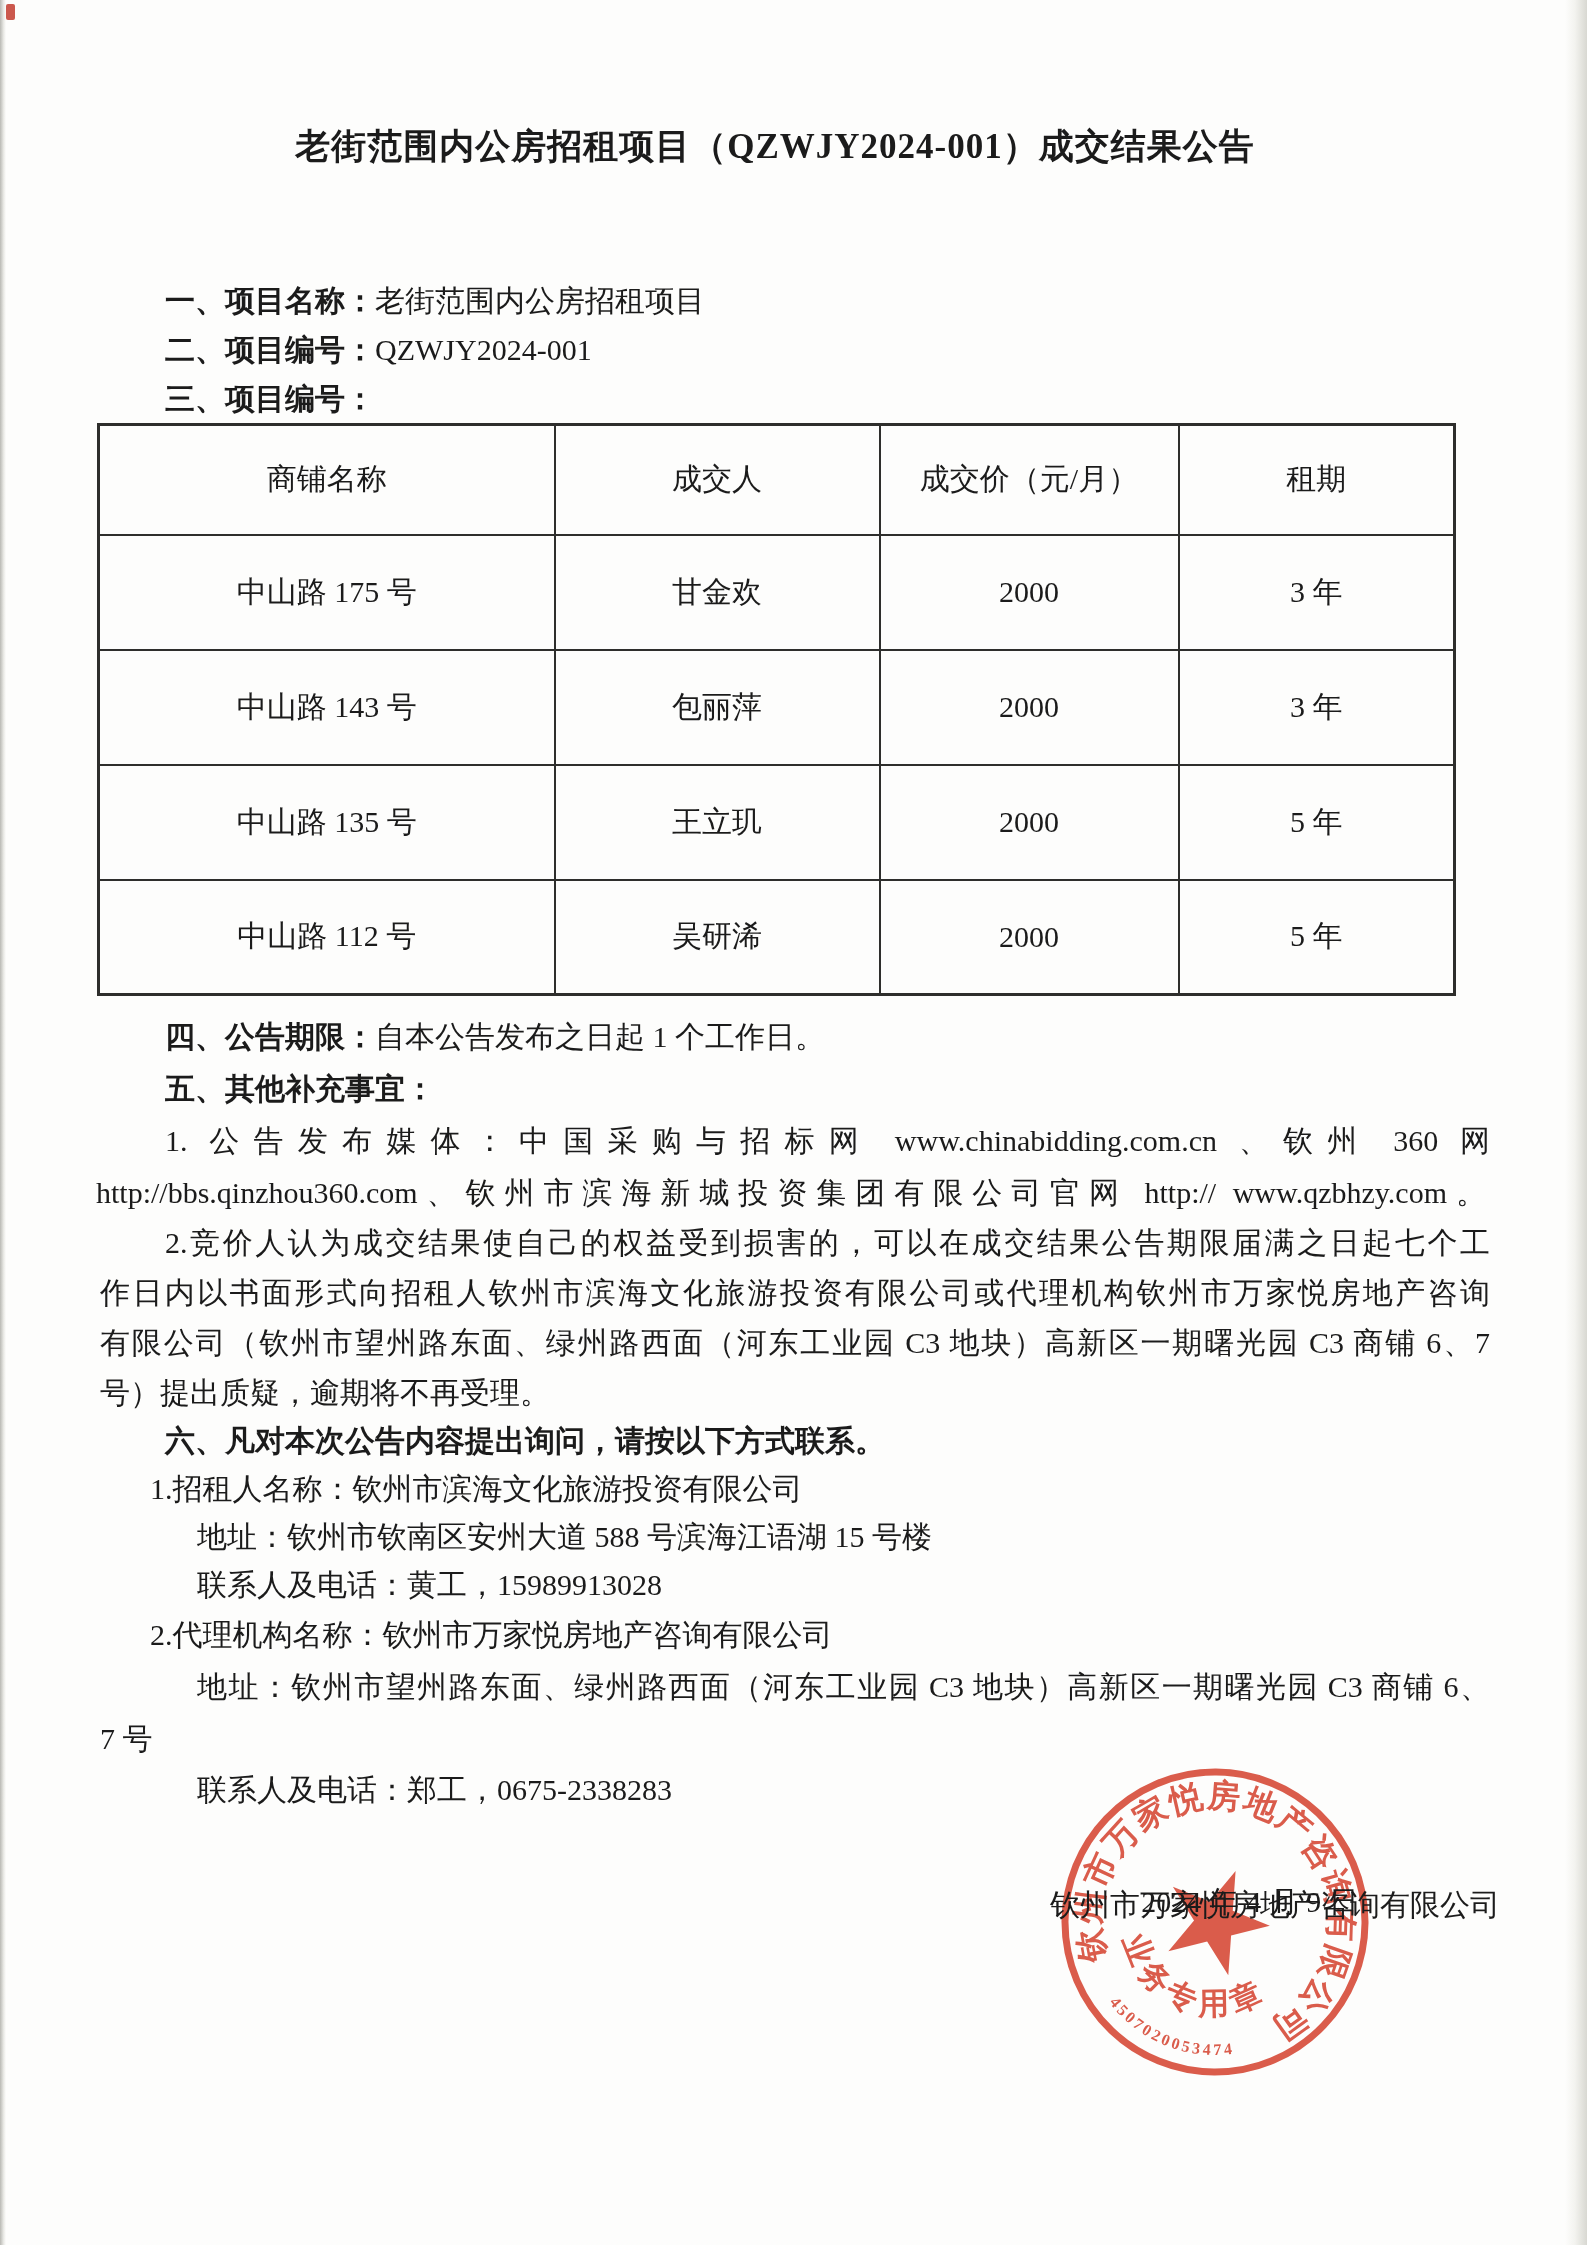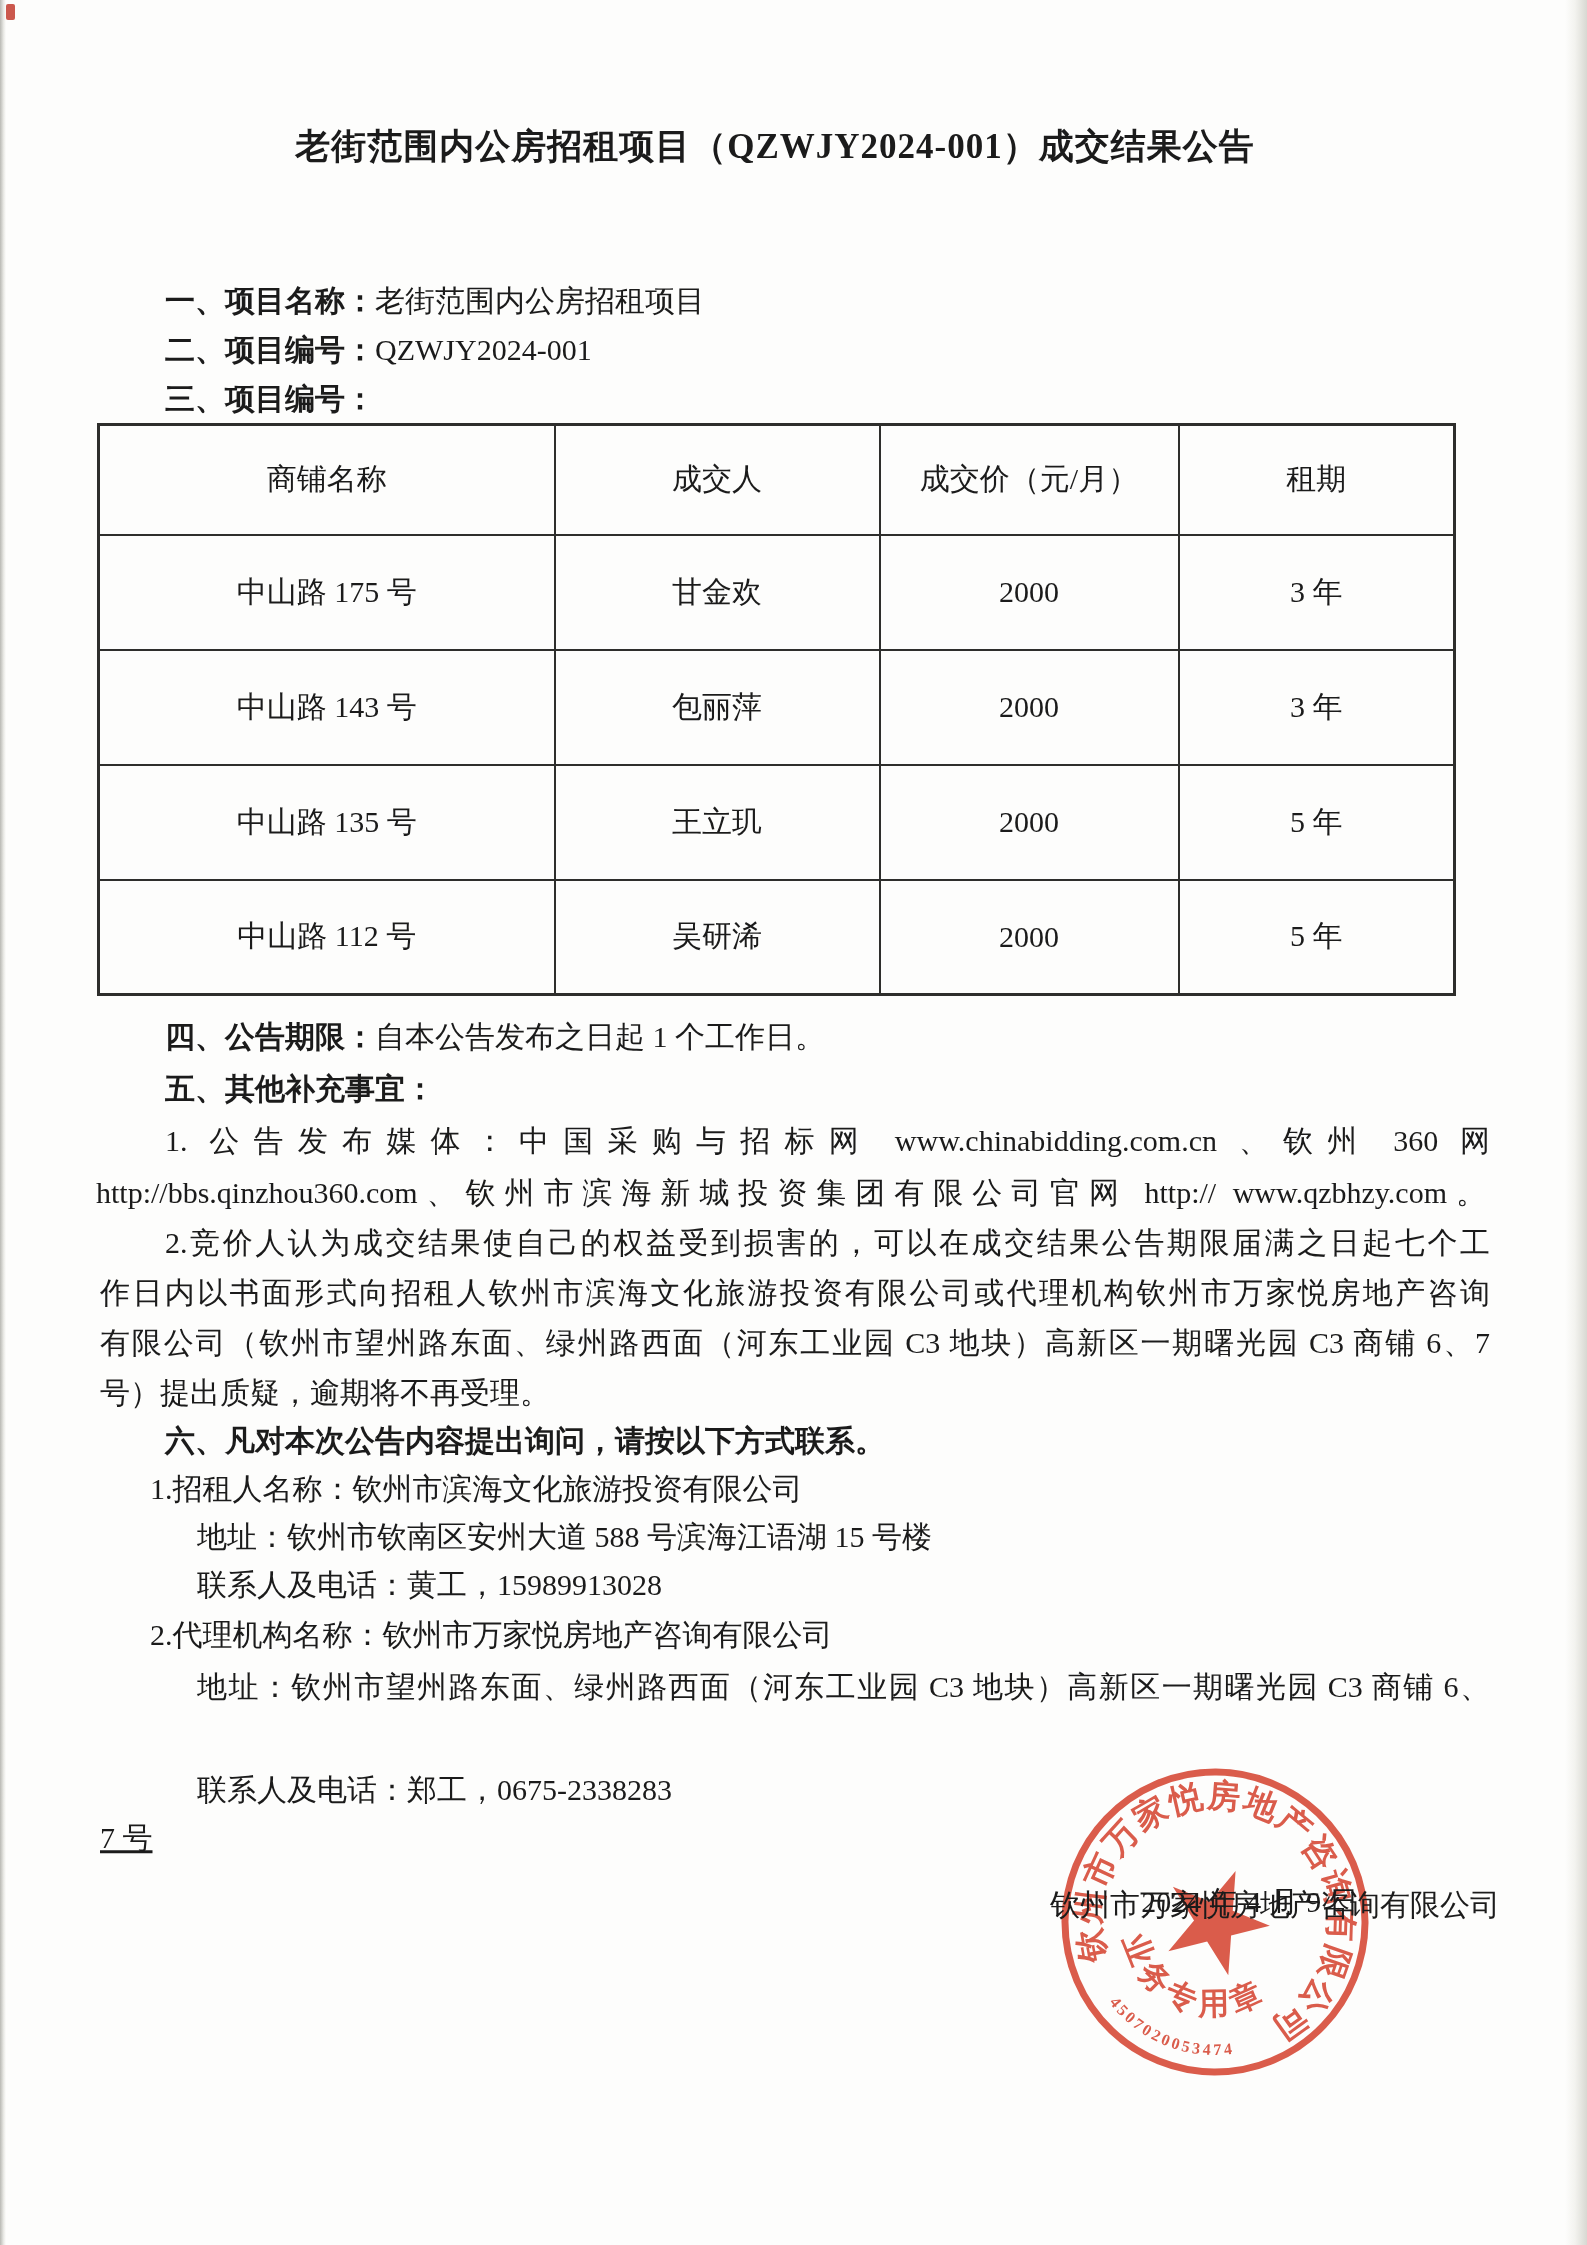--- a/index.html
+++ b/index.html
@@ -105,21 +105,21 @@
 <div class="line jl" style="left:100px;top:1293px;width:1390px;">作日内以书面形式向招租人钦州市滨海文化旅游投资有限公司或代理机构钦州市万家悦房地产咨询</div>
 <div class="line jl" style="left:100px;top:1343px;width:1390px;">有限公司（钦州市望州路东面、绿州路西面（河东工业园 C3 地块）高新区一期曙光园 C3 商铺 6、7</div>
 <div class="line" style="left:100px;top:1393px;">号）提出质疑，逾期将不再受理。</div>
 
 <div class="line b" style="left:165px;top:1441px;">六、凡对本次公告内容提出询问，请按以下方式联系。</div>
 <div class="line" style="left:150px;top:1489px;">1.招租人名称：钦州市滨海文化旅游投资有限公司</div>
 <div class="line" style="left:197px;top:1537px;">地址：钦州市钦南区安州大道 588 号滨海江语湖 15 号楼</div>
 <div class="line" style="left:197px;top:1585px;">联系人及电话：黄工，15989913028</div>
 <div class="line" style="left:150px;top:1635px;">2.代理机构名称：钦州市万家悦房地产咨询有限公司</div>
 <div class="line jl" style="left:197px;top:1687px;width:1293px;">地址：钦州市望州路东面、绿州路西面（河东工业园 C3 地块）高新区一期曙光园 C3 商铺 6、</div>
-<div class="line" style="left:100px;top:1838px;text-decoration:underline;">7 号</div>
+<div class="line" style="left:100px;top:1739px;">7 号</div>
 <div class="line" style="left:197px;top:1790px;">联系人及电话：郑工，0675-2338283</div>
 
 <svg class="stamp" viewBox="0 0 340 340">
   <g transform="rotate(22 170 170)" fill="#d94f3d" stroke="none">
     <circle cx="170" cy="170" r="150" fill="none" stroke="#d94f3d" stroke-width="7"></circle>
     <path d="M170,115 L182.3,153 L222.3,153 L190,176.5 L202.3,214.5 L170,191 L137.7,214.5 L150,176.5 L117.7,153 L157.7,153 Z"></path>
     <defs>
       <path id="ringTextPath" d="M 81.9 243.9 A 115 115 0 1 1 258.1 243.9" fill="none"></path>
       <path id="bottomTextPath" d="M 90.3 216 A 92 92 0 0 0 249.7 216" fill="none"></path>
       <path id="serialPath" d="M 54.8 236.5 A 133 133 0 0 0 285.2 236.5" fill="none"></path>

